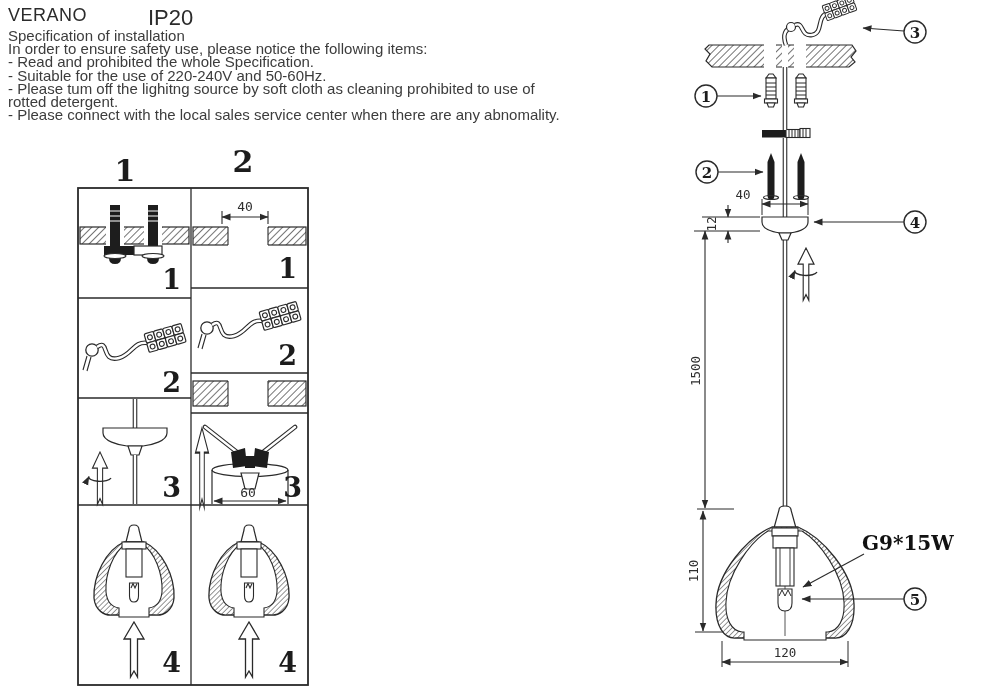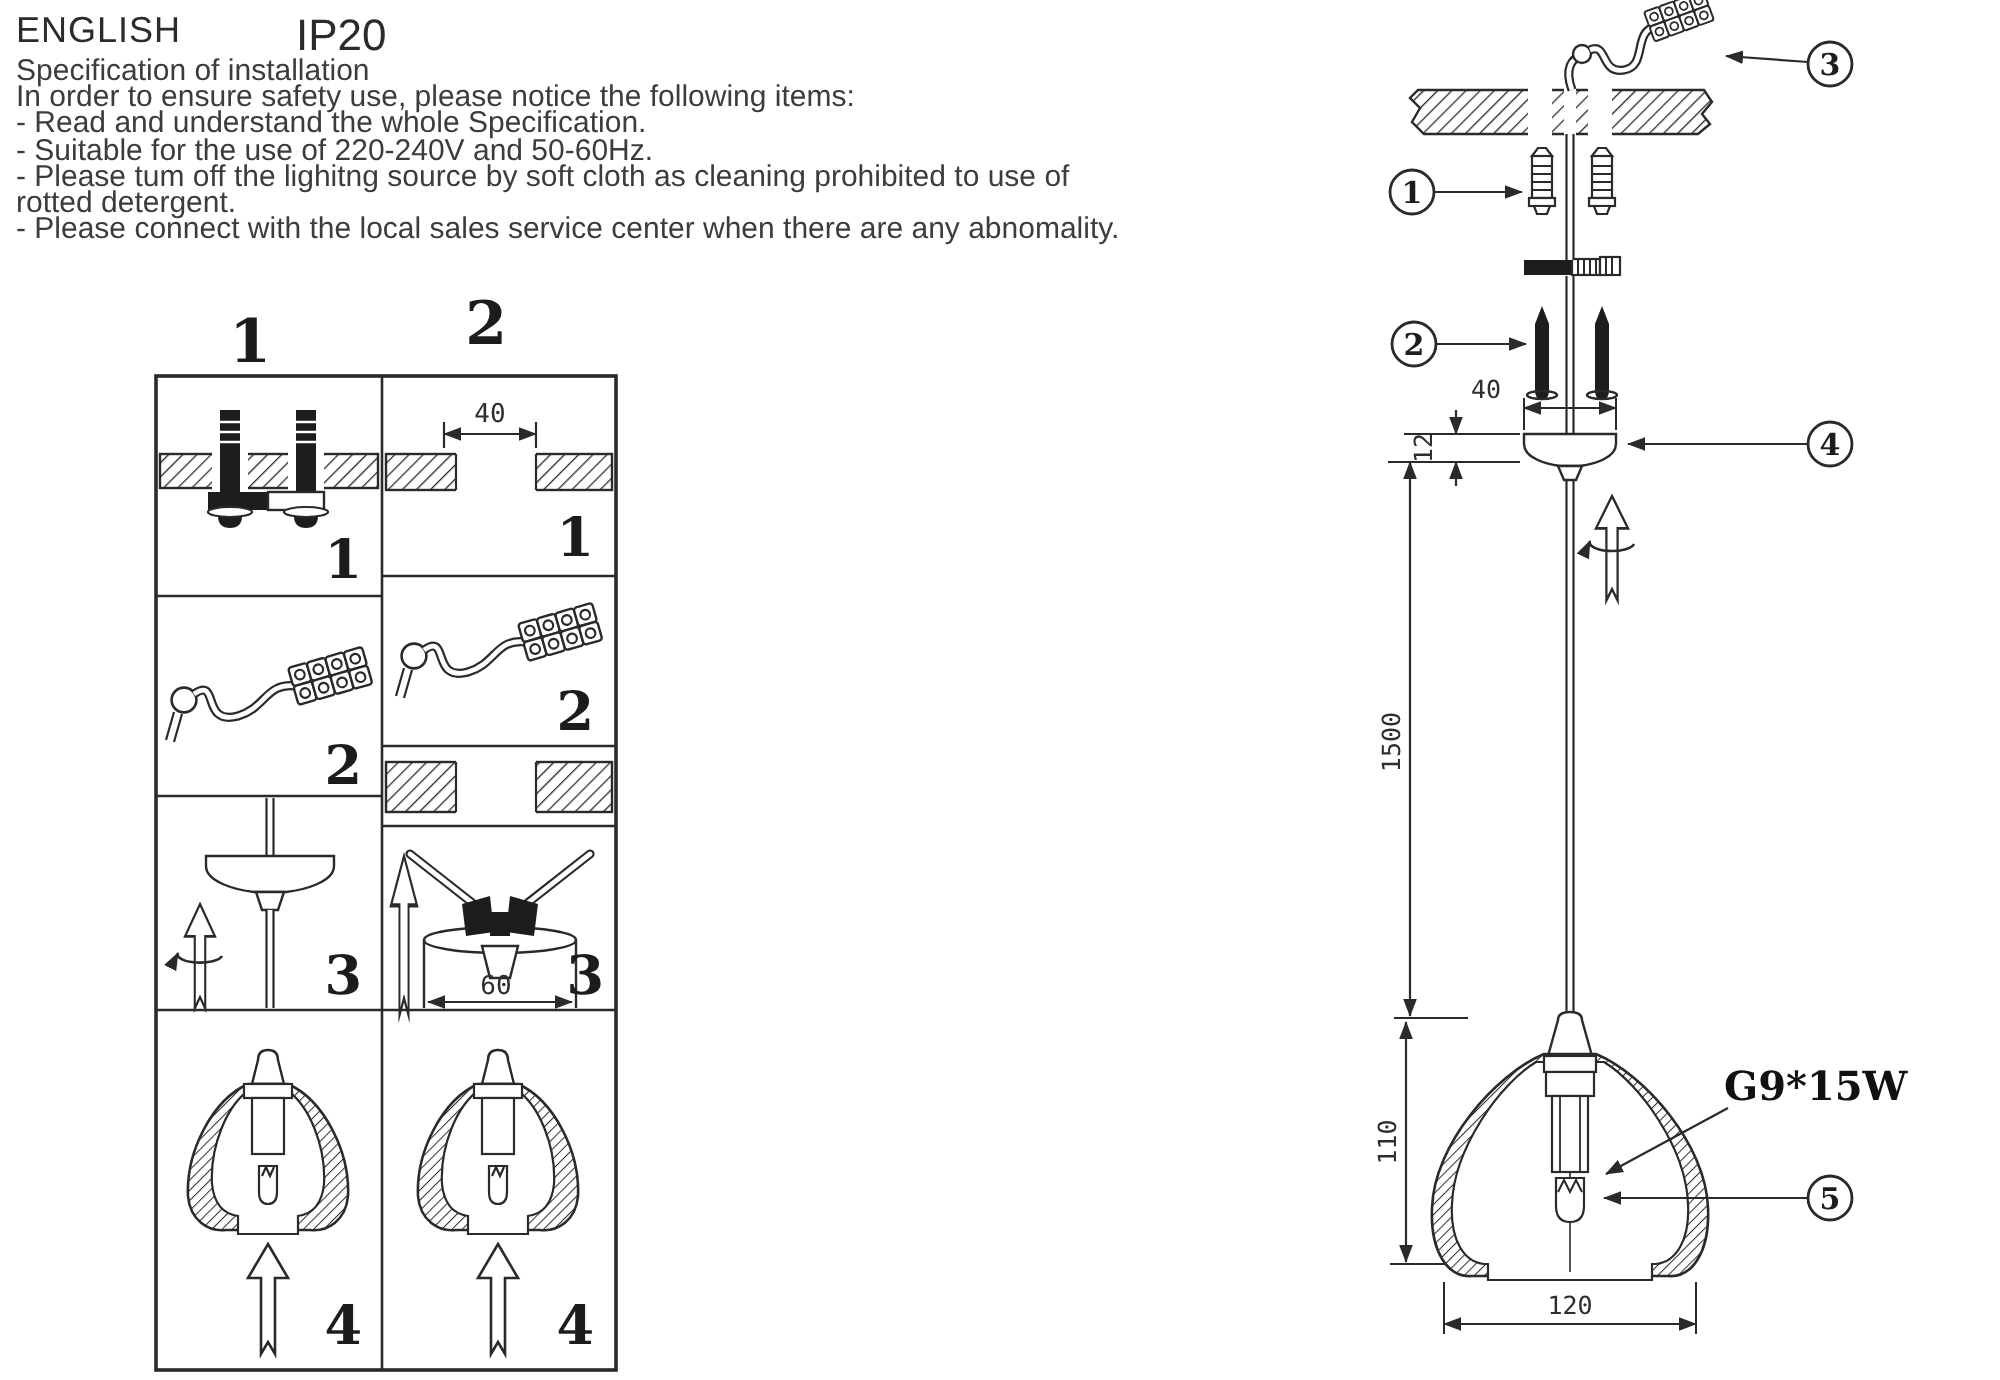--- a/index.html
+++ b/index.html
@@ -20,27 +20,27 @@
   .dim{font-family:"DejaVu Sans Mono",monospace;font-size:13px;fill:#2e2e2e;}
   .dimd{font-family:"DejaVu Sans Mono",monospace;font-size:12.5px;fill:#2e2e2e;}
   .callout{font-family:"DejaVu Serif",serif;font-weight:bold;font-size:15px;fill:#1c1c1c;}
   .bulbspec{font-family:"DejaVu Serif",serif;font-weight:bold;font-size:20px;fill:#111;}
 </style>
 </head>
 <body>
 
 <div class="page">
 
-  <div class="doc-header">ENGLISH</div>
+  <div class="doc-header">VERANO</div>
   <div class="ip">IP20</div>
 
   <div class="spec">
     <div>Specification of installation</div>
     <div>In order to ensure safety use, please notice the following items:</div>
-    <div>- Read and understand the whole Specification.</div>
+    <div>- Read and prohibited the whole Specification.</div>
     <div>- Suitable for the use of 220-240V and 50-60Hz.</div>
     <div>- Please tum off the lighitng source by soft cloth as cleaning prohibited to use of rotted detergent.</div>
     <div>- Please connect with the local sales service center when there are any abnomality.</div>
   </div>
 
   <svg class="canvas" width="1000" height="690" viewBox="0 0 1000 690">
     <defs>
       <pattern id="hatch5" patternUnits="userSpaceOnUse" width="5" height="5" patternTransform="rotate(45)">
         <rect width="5" height="5" fill="#fff"></rect>
         <line x1="0" y1="0" x2="0" y2="5" stroke="#2a2a2a" stroke-width="1.3"></line>

